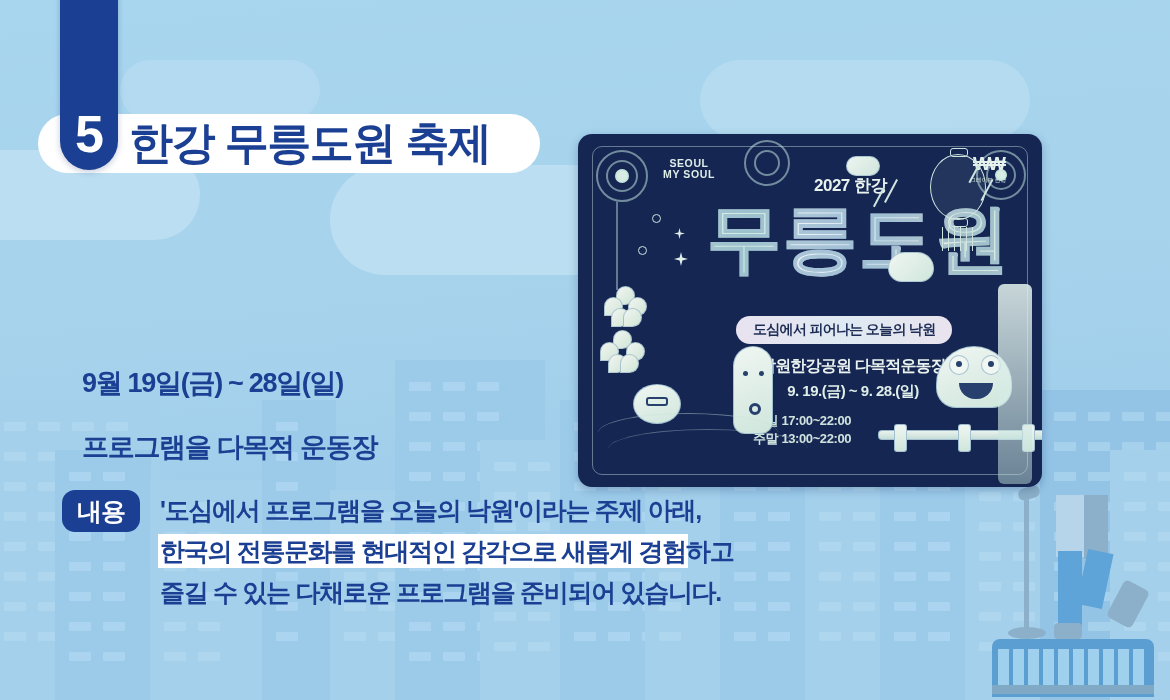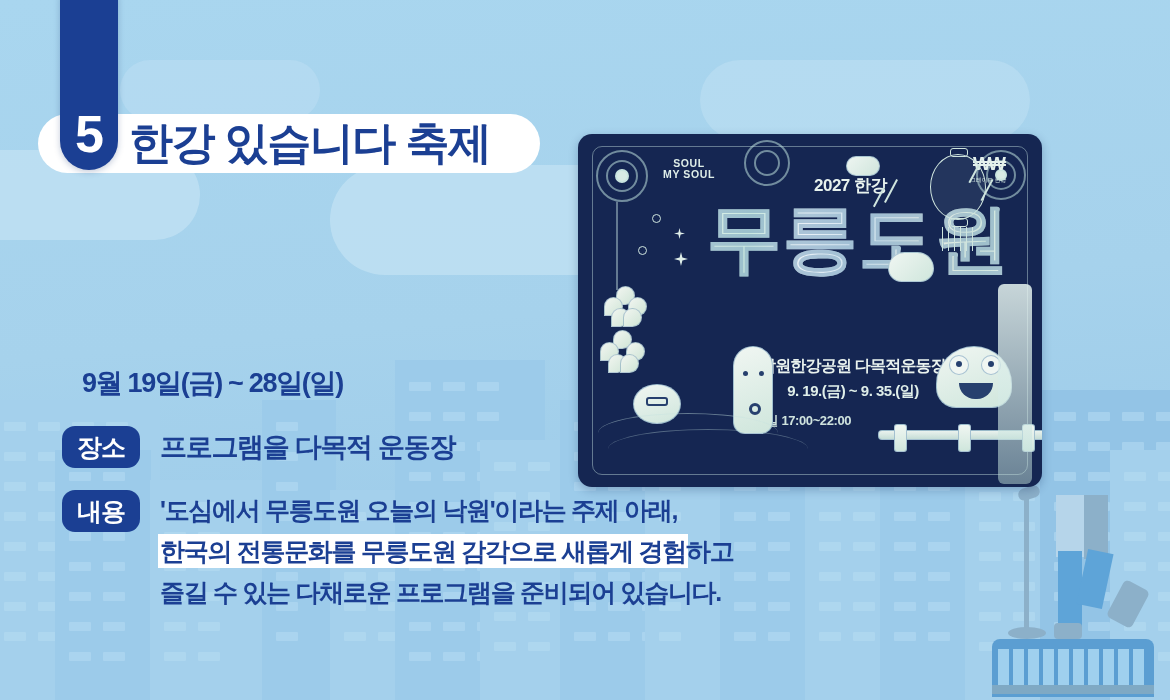--- a/index.html
+++ b/index.html
@@ -473,41 +473,40 @@
       </div>
     </div>
 </div>
 
 <div id="title-pill"></div>
 
 <div id="num-tab">
   <span>5</span>
 </div>
 
-<div id="title-text">한강 있습니다 축제</div>
+<div id="title-text">한강 무릉도원 축제</div>
 
 <div id="info">
 
   <div class="row">
     <div class="rowtext">9월 19일(금) ~ 28일(일)</div>
   </div>
 
   <div class="row">
-    <div class="badge">장소</div>
     <div class="rowtext">프로그램을 다목적 운동장</div>
   </div>
 
   <div class="row" id="row-content">
     <div class="badge">내용</div>
     <div id="content-lines">
       <div class="cline">
-        <span>'도심에서 무릉도원 오늘의 낙원'이라는 주제 아래,</span>
+        <span>'도심에서 프로그램을 오늘의 낙원'이라는 주제 아래,</span>
       </div>
       <div class="cline">
-        <span class="hl">한국의 전통문화를 무릉도원 감각으로 새롭게 경험</span><span>하고</span>
+        <span class="hl">한국의 전통문화를 현대적인 감각으로 새롭게 경험</span><span>하고</span>
       </div>
       <div class="cline">
         <span>즐길 수 있는 다채로운 프로그램을 준비되어 있습니다.</span>
       </div>
     </div>
   </div>
 
 </div>
 
 <div id="poster">
@@ -520,33 +519,35 @@
   <div class="rings" style="left:176px; top:16px; width:26px; height:26px;"></div>
   <div class="rings" style="right:16px; top:16px; width:50px; height:50px;"></div>
   <div class="rings" style="right:26px; top:26px; width:30px; height:30px;"></div>
   <div class="rings" style="right:35px; top:35px; width:12px; height:12px; background:#d8ebe5;"></div>
 
   <div class="pz" style="left:38px; top:68px; width:1.5px; height:88px; background:rgba(198,226,224,.45);"></div>
   <div class="pz" style="left:74px; top:80px; width:9px; height:9px; border:1.5px solid #cfe5de; border-radius:50%;"></div>
   <div class="pz" style="left:60px; top:112px; width:9px; height:9px; border:1.5px solid #cfe5de; border-radius:50%;"></div>
 
   <div class="seoul-logo">
-    <div>SOUL</div>
+    <div>SEOUL</div>
     <div>MY SOUL</div>
   </div>
   <div class="great-logo">
     <div class="mk">₩₩</div>
     <div class="cap">그레이트 한강</div>
   </div>
 
   <div id="p-year">2027 한강</div>
   <div id="p-bigtitle">무릉도원</div>
+  <div id="p-tagline">도심에서 피어나는 오늘의 낙원</div>
   <div id="p-venue">잠원한강공원 다목적운동장</div>
-  <div id="p-dates">9. 19.(금) ~ 9. 35.(일)</div>
+  <div id="p-dates">9. 19.(금) ~ 9. 28.(일)</div>
   <div id="p-hours1">평일 17:00~22:00</div>
+  <div id="p-hours2">주말 13:00~22:00</div>
 
   <div class="pz" style="left:268px; top:22px; width:34px; height:20px; background:linear-gradient(135deg,#eef5f1,#cfe5dc); border:1.2px solid rgba(120,160,190,.5); border-radius:16px;"></div>
   <div class="pz" style="left:310px; top:118px; width:46px; height:30px; background:linear-gradient(135deg,#f0f6f2,#cfe6dc); border:1.2px solid rgba(120,160,190,.5); border-radius:22px 22px 18px 18px;"></div>
 
   <div class="pz" style="left:96px;  top:94px;  width:11px; height:11px; background:#dfeee9; clip-path:polygon(50% 0,60% 40%,100% 50%,60% 60%,50% 100%,40% 60%,0 50%,40% 40%);"></div>
   <div class="pz" style="left:96px;  top:118px; width:14px; height:14px; background:#dfeee9; clip-path:polygon(50% 0,60% 40%,100% 50%,60% 60%,50% 100%,40% 60%,0 50%,40% 40%);"></div>
   <div class="pz" style="left:300px; top:52px;  width:2px;  height:22px; background:#cfe5de; transform:rotate(28deg);"></div>
   <div class="pz" style="left:312px; top:44px;  width:2px;  height:26px; background:#cfe5de; transform:rotate(28deg);"></div>
   <div class="pz" style="left:395px; top:30px;  width:2px;  height:20px; background:#cfe5de; transform:rotate(28deg);"></div>
   <div class="pz" style="left:408px; top:44px;  width:2px;  height:24px; background:#cfe5de; transform:rotate(28deg);"></div>

